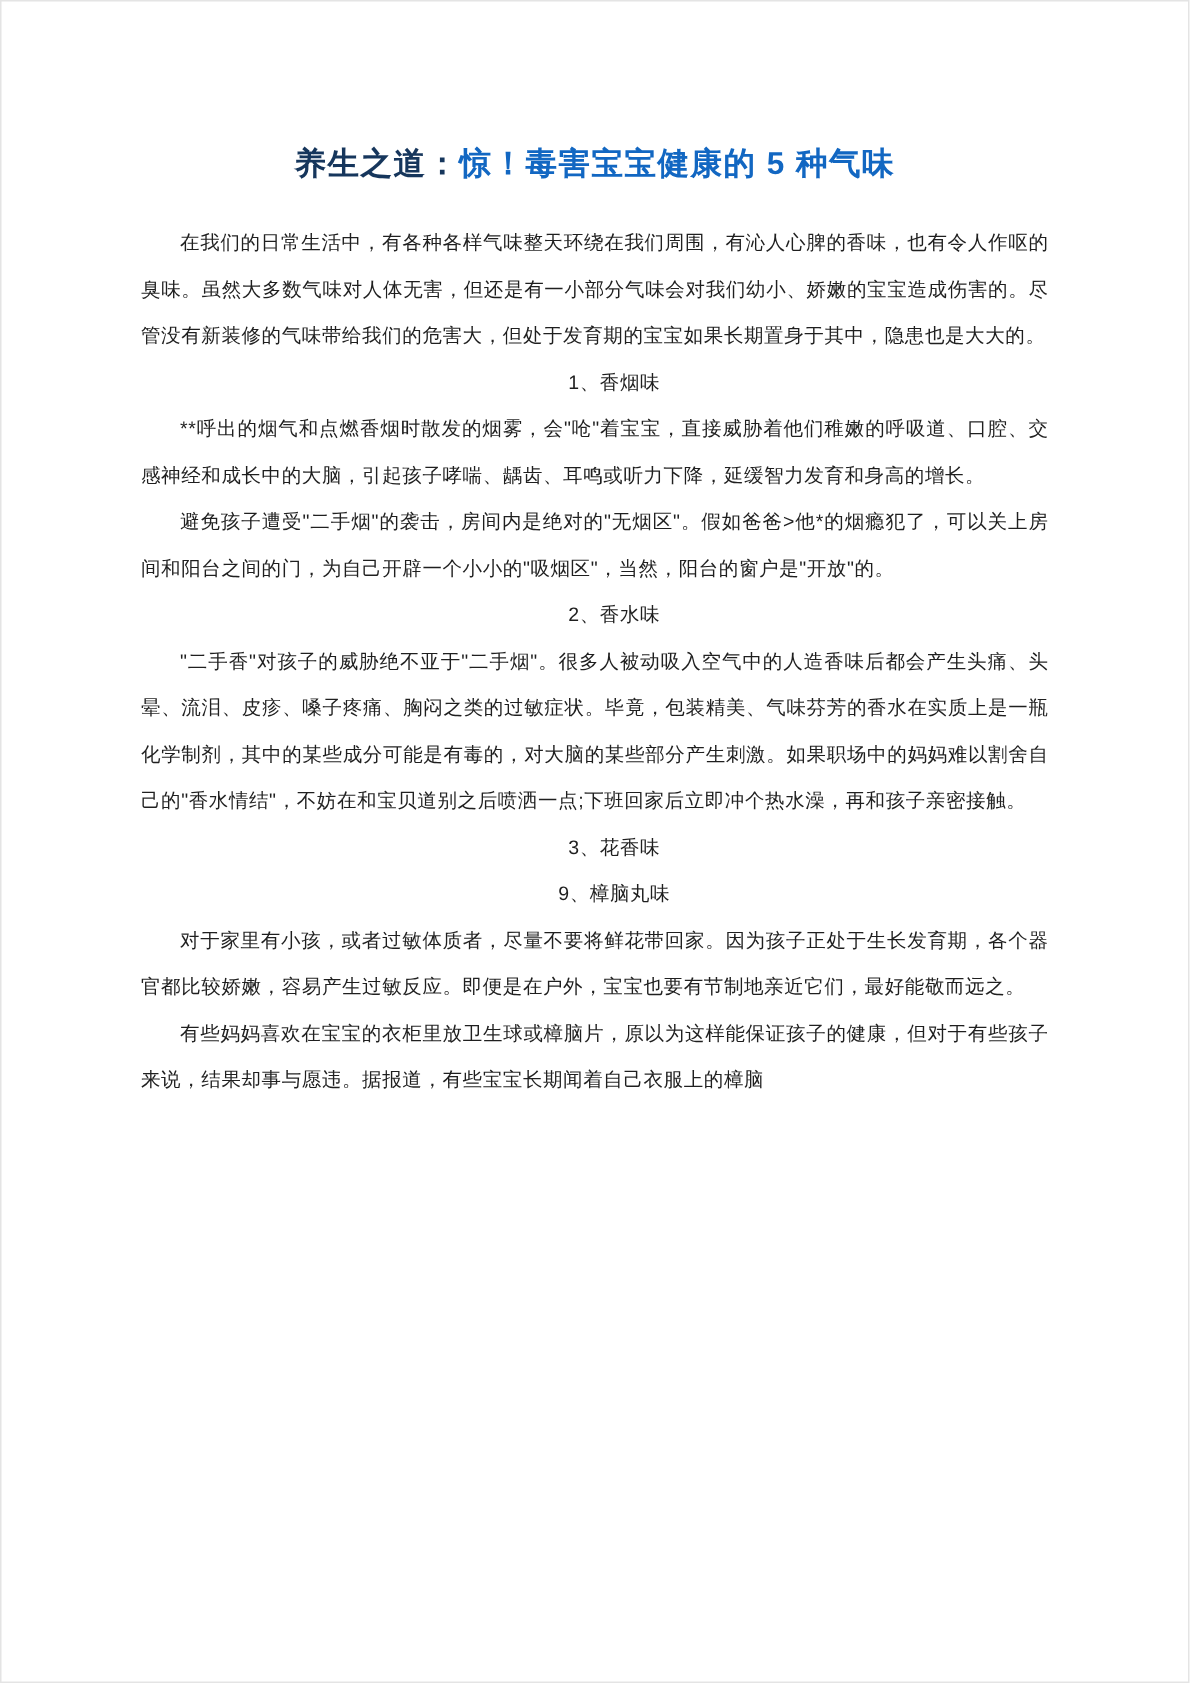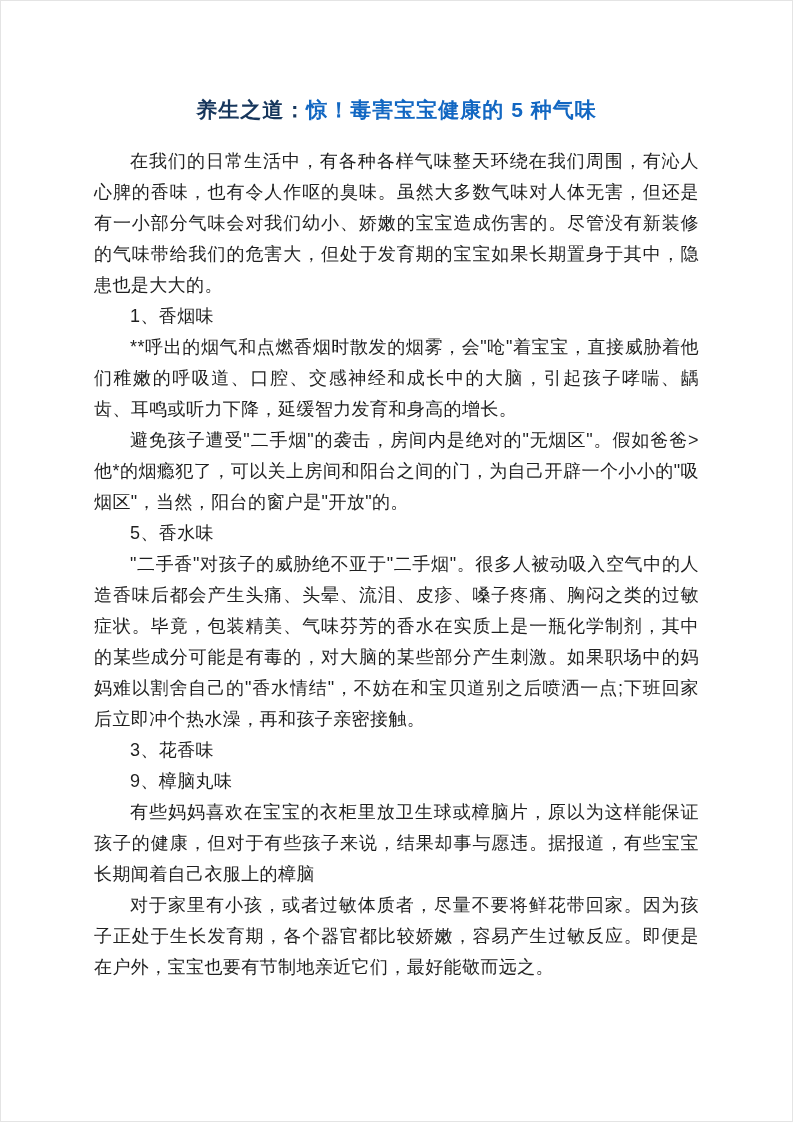--- a/index.html
+++ b/index.html
@@ -24,40 +24,40 @@
     font-size: 21px;
     font-weight: bold;
     text-align: center;
     letter-spacing: 1px;
     line-height: 28px;
   }
   .t-prefix  { color: #16365c; }
   .t-highlight { color: #1267c2; }
   .para {
     margin: 0;
-    font-size: 18px;
+    font-size: 13px;
     line-height: 31px;
     letter-spacing: 0.4px;
     text-align: justify;
     text-indent: 2em;
     word-break: break-all;
   }
   .sect {
-    text-align: left;
+    text-align: center;
   }
 </style>
 </head>
 <body>
 
 <div class="page">
   <h1 class="title"><span class="t-prefix">养生之道：</span><span class="t-highlight">惊！毒害宝宝健康的 5 种气味</span></h1>
 
   <p class="para">在我们的日常生活中，有各种各样气味整天环绕在我们周围，有沁人心脾的香味，也有令人作呕的臭味。虽然大多数气味对人体无害，但还是有一小部分气味会对我们幼小、娇嫩的宝宝造成伤害的。尽管没有新装修的气味带给我们的危害大，但处于发育期的宝宝如果长期置身于其中，隐患也是大大的。</p>
   <p class="para sect">1、香烟味</p>
   <p class="para">**呼出的烟气和点燃香烟时散发的烟雾，会"呛"着宝宝，直接威胁着他们稚嫩的呼吸道、口腔、交感神经和成长中的大脑，引起孩子哮喘、龋齿、耳鸣或听力下降，延缓智力发育和身高的增长。</p>
   <p class="para">避免孩子遭受"二手烟"的袭击，房间内是绝对的"无烟区"。假如爸爸&gt;他*的烟瘾犯了，可以关上房间和阳台之间的门，为自己开辟一个小小的"吸烟区"，当然，阳台的窗户是"开放"的。</p>
-  <p class="para sect">5、香水味</p>
+  <p class="para sect">2、香水味</p>
   <p class="para">"二手香"对孩子的威胁绝不亚于"二手烟"。很多人被动吸入空气中的人造香味后都会产生头痛、头晕、流泪、皮疹、嗓子疼痛、胸闷之类的过敏症状。毕竟，包装精美、气味芬芳的香水在实质上是一瓶化学制剂，其中的某些成分可能是有毒的，对大脑的某些部分产生刺激。如果职场中的妈妈难以割舍自己的"香水情结"，不妨在和宝贝道别之后喷洒一点;下班回家后立即冲个热水澡，再和孩子亲密接触。</p>
   <p class="para sect">3、花香味</p>
   <p class="para sect">9、樟脑丸味</p>
+  <p class="para">对于家里有小孩，或者过敏体质者，尽量不要将鲜花带回家。因为孩子正处于生长发育期，各个器官都比较娇嫩，容易产生过敏反应。即便是在户外，宝宝也要有节制地亲近它们，最好能敬而远之。</p>
   <p class="para">有些妈妈喜欢在宝宝的衣柜里放卫生球或樟脑片，原以为这样能保证孩子的健康，但对于有些孩子来说，结果却事与愿违。据报道，有些宝宝长期闻着自己衣服上的樟脑</p>
-  <p class="para">对于家里有小孩，或者过敏体质者，尽量不要将鲜花带回家。因为孩子正处于生长发育期，各个器官都比较娇嫩，容易产生过敏反应。即便是在户外，宝宝也要有节制地亲近它们，最好能敬而远之。</p>
 </div>
 
 </body></html>

